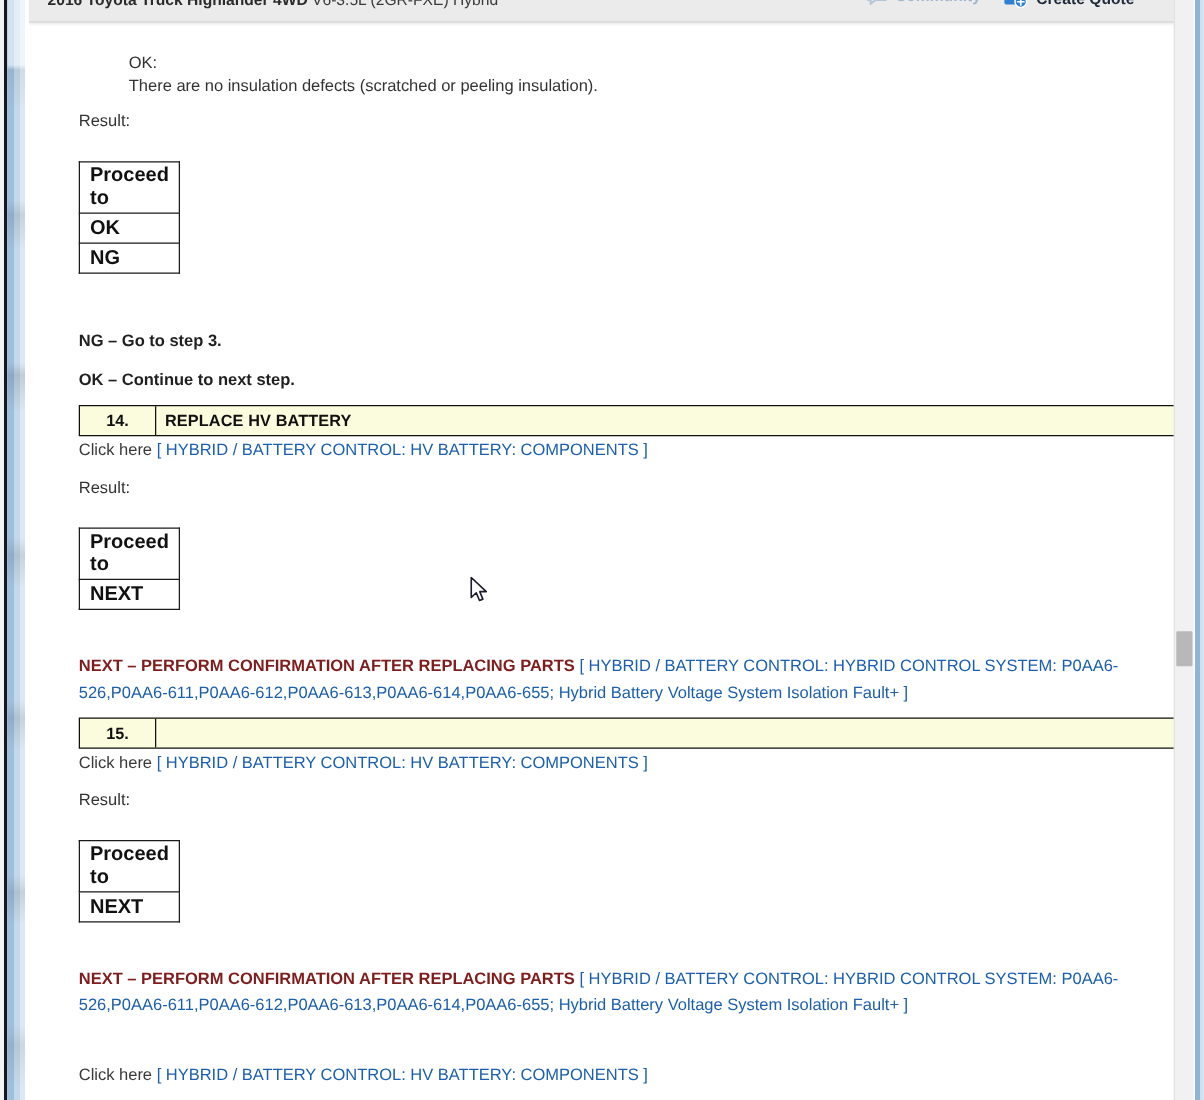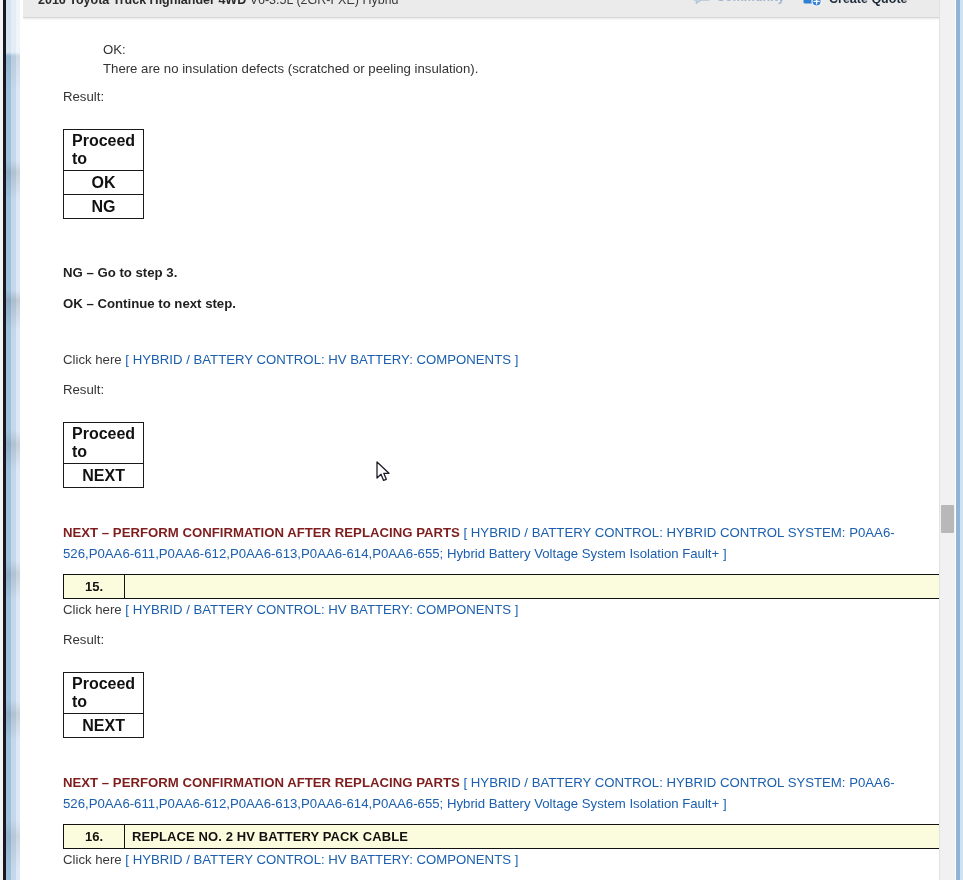--- a/index.html
+++ b/index.html
@@ -163,21 +163,21 @@
     padding: 2px 8px;
     box-sizing: border-box;
   }
   td.rt-head {
     font-weight: bold;
     text-align: left;
     width: 77px;
   }
   td.rt-val {
     font-weight: bold;
-    text-align: center;
+    text-align: left;
   }
 
   
   .step-bar {
     display: flex;
     border: 1px solid #111111;
     background: #fbfbdd;
     height: 25px;
     box-sizing: border-box;
     width: 882px;
@@ -328,20 +328,24 @@
       <tr>
         <td class="rt-val">NG</td>
       </tr>
     </tbody>
       </table>
 
     <div class="blk nav-line" style="left:40px; top:247px;">NG – Go to step 3.</div>
 
     <div class="blk nav-line" style="left:40px; top:278px;">OK – Continue to next step.</div>
 
+    <div class="blk step-bar" style="left:40px; top:306px;">
+      <div class="step-num">14.</div>
+      <div class="step-title">REPLACE HV BATTERY</div>
+    </div>
 
     <div class="blk clickrow" style="left:40px; top:334px;">
       <span>Click here</span>
       <span class="doclink">[ HYBRID / BATTERY CONTROL: HV BATTERY: COMPONENTS ]</span>
     </div>
 
     <div class="blk label-result" style="left:40px; top:364px;">Result:</div>
 
     <table class="result-table blk" style="left:40px; top:404px;">
       <tbody>
@@ -377,24 +381,20 @@
       <tr>
         <td class="rt-val">NEXT</td>
       </tr>
     </tbody>
       </table>
 
     <div class="blk next-block" style="left:40px; top:754px;">
       <span class="lead">NEXT – PERFORM CONFIRMATION AFTER REPLACING PARTS </span><span class="doclink">[ HYBRID / BATTERY CONTROL: HYBRID CONTROL SYSTEM: P0AA6-526,P0AA6-611,P0AA6-612,P0AA6-613,P0AA6-614,P0AA6-655; Hybrid Battery Voltage System Isolation Fault+ ]</span>
     </div>
 
-    <div class="blk step-bar" style="left:40px; top:806px;">
-      <div class="step-num">16.</div>
-      <div class="step-title">REPLACE NO. 2 HV BATTERY PACK CABLE</div>
-    </div>
 
     <div class="blk clickrow" style="left:40px; top:834px;">
       <span>Click here</span>
       <span class="doclink">[ HYBRID / BATTERY CONTROL: HV BATTERY: COMPONENTS ]</span>
     </div>
 
   </div>
 
   <div id="vscroll-track">
     <div id="vscroll-thumb"></div>

